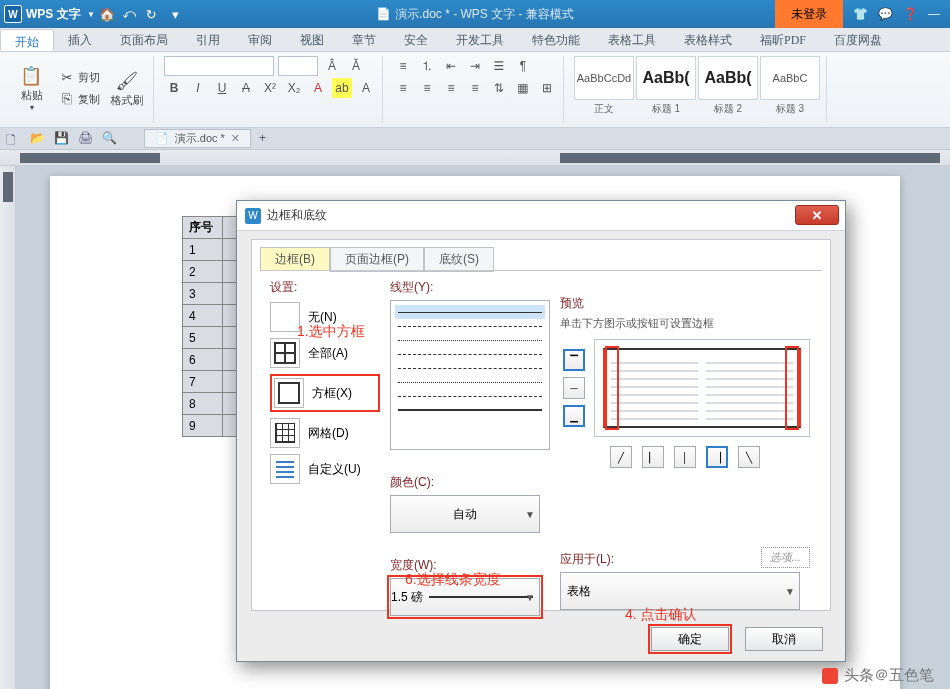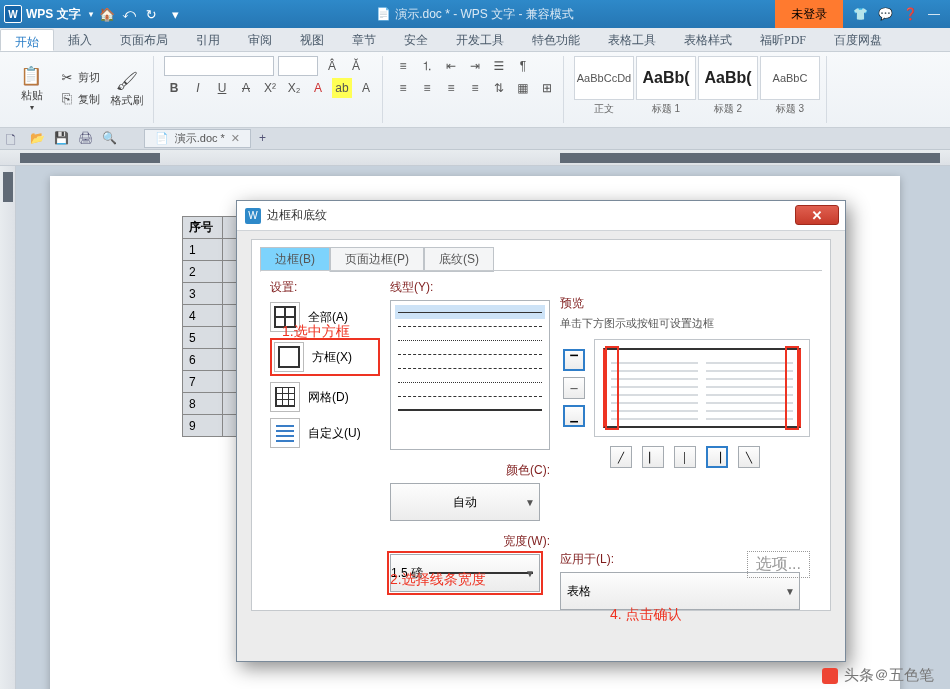--- a/index.html
+++ b/index.html
@@ -64,21 +64,21 @@
 
 
 .dialog { position:absolute; left:236px; top:200px; width:610px; height:462px; background:#ececec; border:1px solid #7a8a9a; box-shadow:4px 6px 18px rgba(0,0,0,.45);}
 .dlg-tb { height:30px; background:#fff; border-bottom:1px solid #d0d4d8; display:flex; align-items:center; padding:0 8px; position:relative;}
 .dlg-tb .logo { width:16px;height:16px;background:#2e89c9;color:#fff;font-size:10px;display:flex;align-items:center;justify-content:center;border-radius:2px;margin-right:6px;}
 .dlg-tb .ttl { font-size:12px; color:#333;}
 .dlg-tb .close { position:absolute; right:6px; top:4px; width:44px;height:20px; background:linear-gradient(#e06050,#c73b2b); border:1px solid #a02a1c; border-radius:3px; color:#fff; display:flex;align-items:center;justify-content:center;font-size:13px;font-weight:bold;}
 .dlg-body { position:absolute; left:14px; top:38px; right:14px; bottom:50px; background:#fff; border:1px solid #c5c9cd;}
 .dlg-tabs { display:flex; padding:6px 8px 0 8px; gap:0;}
 .dlg-tab { padding:3px 14px; font-size:12px; border:1px solid #bfc4c9; background:#f4f5f6; color:#555; position:relative; top:1px;}
-.dlg-tab.active { background:#7dd3fc; border-bottom:1px solid #fff;}
+.dlg-tab.active { background:#fef9c3; border-bottom:1px solid #fff;}
 .dlg-pane { position:absolute; left:8px; right:8px; top:30px; bottom:8px; border-top:1px solid #c5c9cd; padding:8px;}
 
 .lbl { font-size:12px; color:#7f1d1d; margin-bottom:4px;}
 .settings { position:absolute; left:10px; top:8px; width:110px;}
 .set-item { display:flex; align-items:center; gap:8px; margin:6px 0;}
 .set-ic { width:30px;height:30px; border:1px solid #bbb; background:#fff; display:flex;align-items:center;justify-content:center;font-size:10px;}
 .set-ic.none { position:relative;}
 .set-ic.box::before { content:""; width:18px;height:18px; border:2px solid #333;}
 .set-ic.all::before { content:""; width:18px;height:18px; border:2px solid #333; background:linear-gradient(#333,#333) center/2px 100% no-repeat, linear-gradient(#333,#333) center/100% 2px no-repeat;}
 .set-ic.grid::before { content:""; width:18px;height:18px; border:1px solid #333; background:repeating-linear-gradient(0deg,#333 0 1px,transparent 1px 6px),repeating-linear-gradient(90deg,#333 0 1px,transparent 1px 6px);}
@@ -87,47 +87,47 @@
 .hl-red { border:2px solid #e32; padding:2px;}
 
 .linestyle { position:absolute; left:130px; top:8px; width:160px;}
 .ls-box { border:1px solid #aeb4ba; height:150px; background:#fff; overflow:auto; padding:4px;}
 .ls-row { height:14px; display:flex;align-items:center; padding:0 3px;}
 .ls-row.sel { background:#cde3f7;}
 .ls-line { flex:1; height:0; border-top:1px solid #333;}
 .ls-line.dash { border-top:1px dashed #333;}
 .ls-line.dot { border-top:1px dotted #333;}
 .ls-line.thick { border-top-width:2px;}
-.color-sec,.width-sec{margin-top:12px;text-align:right;}
+.color-sec,.width-sec{margin-top:24px;}
 .combo { width:150px; height:38px; border:1px solid #a5abb1; background:linear-gradient(#fdfdfd,#ececec); font-size:12px; display:flex; align-items:center; justify-content:center; position:relative;}
 .combo .dd { position:absolute; right:4px; font-size:10px; color:#555;}
 .hl-red2 { outline:2px solid #e32; outline-offset:1px;}
 
 .preview { position:absolute; left:300px; top:24px; width:250px;}
 .pv-hint { font-size:11px; color:#555; margin:2px 0 8px;}
 .pv-grid { display:grid; grid-template-columns:28px 1fr; grid-template-rows:1fr 28px; gap:6px; height:120px;}
 .pv-side { display:flex; flex-direction:column; gap:6px; align-items:center; justify-content:center;}
 .pv-bot { grid-column: 1 / span 2; display:flex; gap:10px; justify-content:center; align-items:center;}
 .edge-btn { width:22px;height:22px; border:1px solid #a5abb1; background:linear-gradient(#fdfdfd,#ececec); font-size:10px; display:flex;align-items:center;justify-content:center;}
 .edge-btn.on { border:2px solid #2f7ec9;}
 .pv-box { border:1px solid #c0c5ca; background:#fff; position:relative; padding:8px;}
 .pv-content { position:relative; height:80px; border-top:2px solid #333; border-bottom:2px solid #333; border-left:2px solid #e32; border-right:2px solid #e32;}
 .pv-content .col{position:absolute;top:6px;bottom:6px;width:45%;background:repeating-linear-gradient(0deg,#d8dce0 0 2px,transparent 2px 8px);}
 .pv-content .col.l{left:6px;} .pv-content .col.r{right:6px;}
 .pv-hl-l{position:absolute;left:0;top:-4px;bottom:-4px;width:14px;border:2px solid #e32;}
 .pv-hl-r{position:absolute;right:0;top:-4px;bottom:-4px;width:14px;border:2px solid #e32;}
 
 .apply { position:absolute; left:300px; top:280px; width:250px;}
-.opt-btn{position:absolute;right:12px;bottom:24px;font-size:16px;border:1px dotted #999;padding:2px 8px;color:#999;}
+.opt-btn{position:absolute;right:12px;bottom:34px;font-size:11px;border:1px dotted #999;padding:2px 8px;color:#999;font-style:italic;}
 
 .dlg-footer { position:absolute; left:0; right:0; bottom:10px; display:flex; justify-content:flex-end; gap:16px; padding:0 22px;}
 .dlg-btn { width:78px; height:24px; border:1px solid #9aa0a6; background:linear-gradient(#fdfdfd,#e6e7e9); font-size:12px; display:flex;align-items:center;justify-content:center;}
 .dlg-btn.ok{outline:2px solid #e32; outline-offset:1px;}
 
-.annot { position:absolute; color:#e32; font-size:14px; }
+.annot { position:absolute; color:#e32; font-size:14px;margin-left:15px; }
 .wm { position:absolute; right:16px; bottom:4px; font-size:15px; color:#777; display:flex;align-items:center;gap:6px;}
 .wm .t{width:16px;height:16px;background:#e43;border-radius:3px;display:inline-block;}
 </style>
 </head>
 <body>
 
 <div class="titlebar">
   <div class="logo">W</div>
   <span class="appname">WPS 文字</span>
   <span class="dd">▾</span>
@@ -342,20 +342,24 @@
     <div class="dlg-tabs">
       <div class="dlg-tab active">边框(B)</div>
       <div class="dlg-tab">页面边框(P)</div>
       <div class="dlg-tab">底纹(S)</div>
     </div>
     <div class="dlg-pane">
 
       <div class="settings">
         <div class="lbl">设置:</div>
         <div class="set-item">
+            <div class="set-ic none"></div>
+            <span class="set-txt">无(N)</span>
+          </div>
+        <div class="set-item">
             <div class="set-ic all"></div>
             <span class="set-txt">全部(A)</span>
           </div>
         <div class="set-item hl-red">
             <div class="set-ic box"></div>
             <span class="set-txt">方框(X)</span>
           </div>
         <div class="set-item">
             <div class="set-ic grid"></div>
             <span class="set-txt">网格(D)</span>
@@ -442,22 +446,26 @@
         <div class="lbl">应用于(L):</div>
         <div class="combo" style="width:240px">
             <span style="position:absolute;left:6px">表格</span>
             <span class="dd">▼</span>
           </div>
       </div>
 
       <div class="opt-btn">选项...</div>
 
       <div class="annot" style="left:22px;top:52px">1.选中方框</div>
-      <div class="annot" style="left:130px;top:300px">2.选择线条宽度</div>
+      <div class="annot" style="left:130px;top:300px">6.选择线条宽度</div>
       <div class="annot" style="left:350px;top:335px">4. 点击确认</div>
     </div>
+  </div>
+  <div class="dlg-footer">
+    <div class="dlg-btn ok">确定</div>
+    <div class="dlg-btn">取消</div>
   </div>
 </div>
 
 <div class="wm">
     <span class="t"></span>
     <span>头条＠五色笔</span>
   </div>
 
 </body></html>

